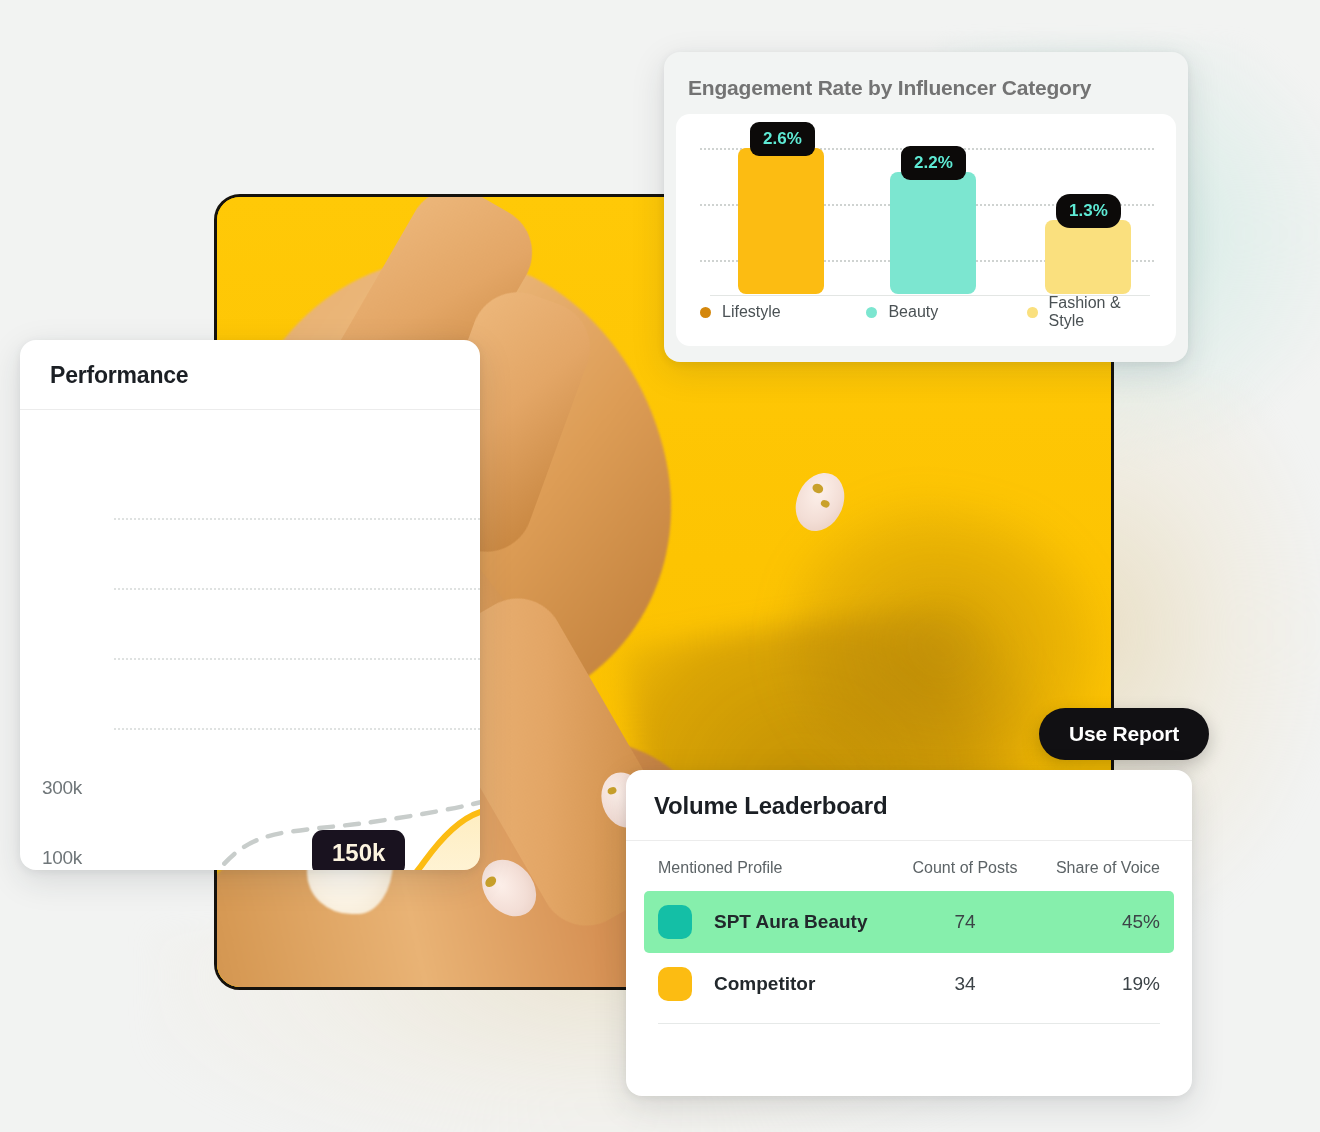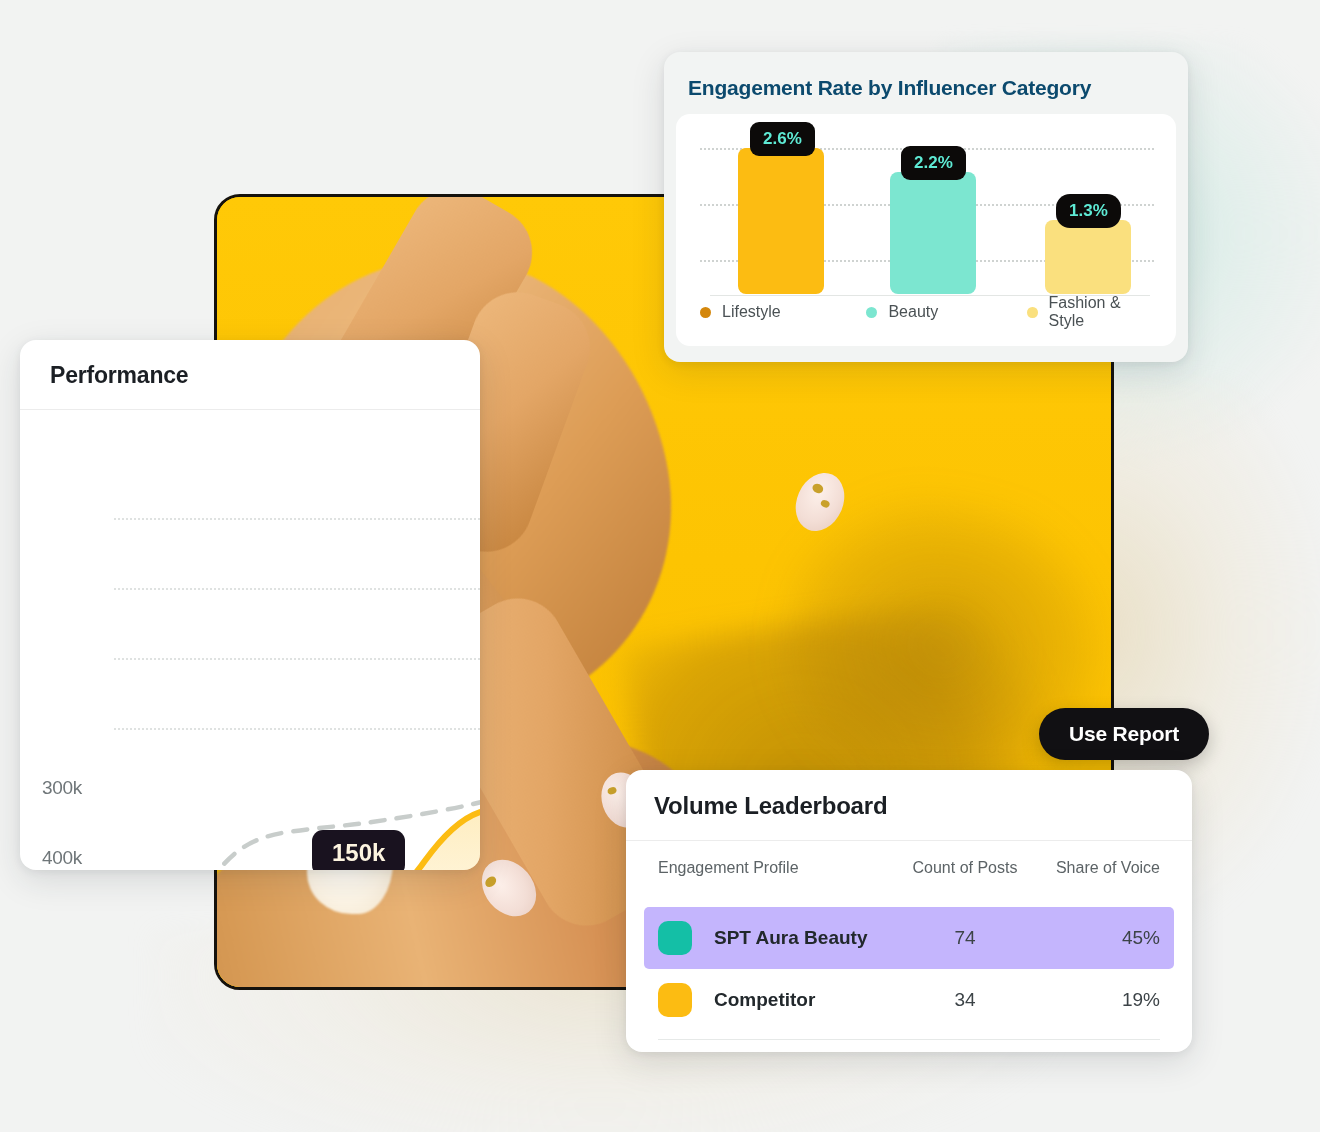--- a/index.html
+++ b/index.html
@@ -152,21 +152,21 @@
     left: 664px; top: 52px;
     width: 524px; height: 310px;
     background: #f2f4f3;
     border-radius: 16px;
     padding: 0;
   }
   #engagement-card .eng-title {
     padding: 24px 24px 14px 24px;
     font-size: 21px;
     font-weight: 700;
-    color: #0c4a6e;
+    color: #737373;
     letter-spacing: -0.2px;
   }
   .eng-panel {
     position: absolute;
     left: 12px; top: 62px;
     width: 500px; height: 232px;
     background: #ffffff;
     border-radius: 14px;
   }
   .bar-plot {
@@ -280,21 +280,21 @@
     letter-spacing: -0.2px;
     cursor: pointer;
     box-shadow: 0 6px 18px rgba(0,0,0,0.22);
     font-family: "Liberation Sans", sans-serif;
     text-align: right;
   }
 
   
   #leaderboard-card {
     left: 626px; top: 770px;
-    width: 566px; height: 282px;
+    width: 566px; height: 326px;
     overflow: hidden;
   }
   #leaderboard-card .card-head { padding: 22px 28px 20px 28px; }
   #leaderboard-card .card-title { font-size: 24px; }
   .lb-body { padding: 0 18px; }
   .lb-header-row {
     display: flex;
     align-items: center;
     padding: 18px 14px 14px 14px;
   }
@@ -304,21 +304,21 @@
   .lb-th {
     font-size: 16px;
     color: #5c6366;
   }
   .lb-row {
     display: flex;
     align-items: center;
     padding: 14px;
     border-radius: 5px;
   }
-  .lb-row.highlight { background: #c4b5fd; margin-top: 16px; }
+  .lb-row.highlight { background: #86efac; }
   .lb-row .swatch {
     width: 34px; height: 34px;
     border-radius: 10px;
     flex: none;
   }
   .lb-name {
     margin-left: 22px;
     font-size: 19px;
     font-weight: 700;
     color: #22282c;
@@ -418,21 +418,21 @@
     </div>
 
     <div class="perf-chart">
       <div class="perf-grid" style="top:108px;"></div>
       <div class="perf-grid" style="top:178px;"></div>
       <div class="perf-grid" style="top:248px;"></div>
       <div class="perf-grid" style="top:318px;"></div>
     </div>
 
     <div class="y-label" style="top:437px;">300k</div>
-    <div class="y-label" style="top:507px;">400k</div>
+    <div class="y-label" style="top:507px;">100k</div>
 
     <svg class="perf-svg" width="480" height="1132">
       <defs>
         <linearGradient id="engFill" x1="0" y1="0" x2="0" y2="1">
           <stop offset="0%" stop-color="#fcbc12" stop-opacity="0.26"></stop>
           <stop offset="100%" stop-color="#fcbc12" stop-opacity="0.02"></stop>
         </linearGradient>
       </defs>
 
       <path d="
@@ -470,21 +470,21 @@
 
   <button id="use-report-button">Use Report</button>
 
   <div class="card" id="leaderboard-card">
     <div class="card-head">
       <div class="card-title">Volume Leaderboard</div>
     </div>
 
     <div class="lb-body">
       <div class="lb-header-row">
-        <div class="lb-th lb-col-profile">Engagement Profile</div>
+        <div class="lb-th lb-col-profile">Mentioned Profile</div>
         <div class="lb-th lb-col-count">Count of Posts</div>
         <div class="lb-th lb-col-share">Share of Voice</div>
       </div>
 
       <div class="lb-row highlight">
         <div class="lb-col-profile" style="display:flex;align-items:center;">
           <span class="swatch" style="background:#14bfa6;"></span>
           <span class="lb-name">SPT Aura Beauty</span>
         </div>
         <div class="lb-val lb-col-count">74</div>

